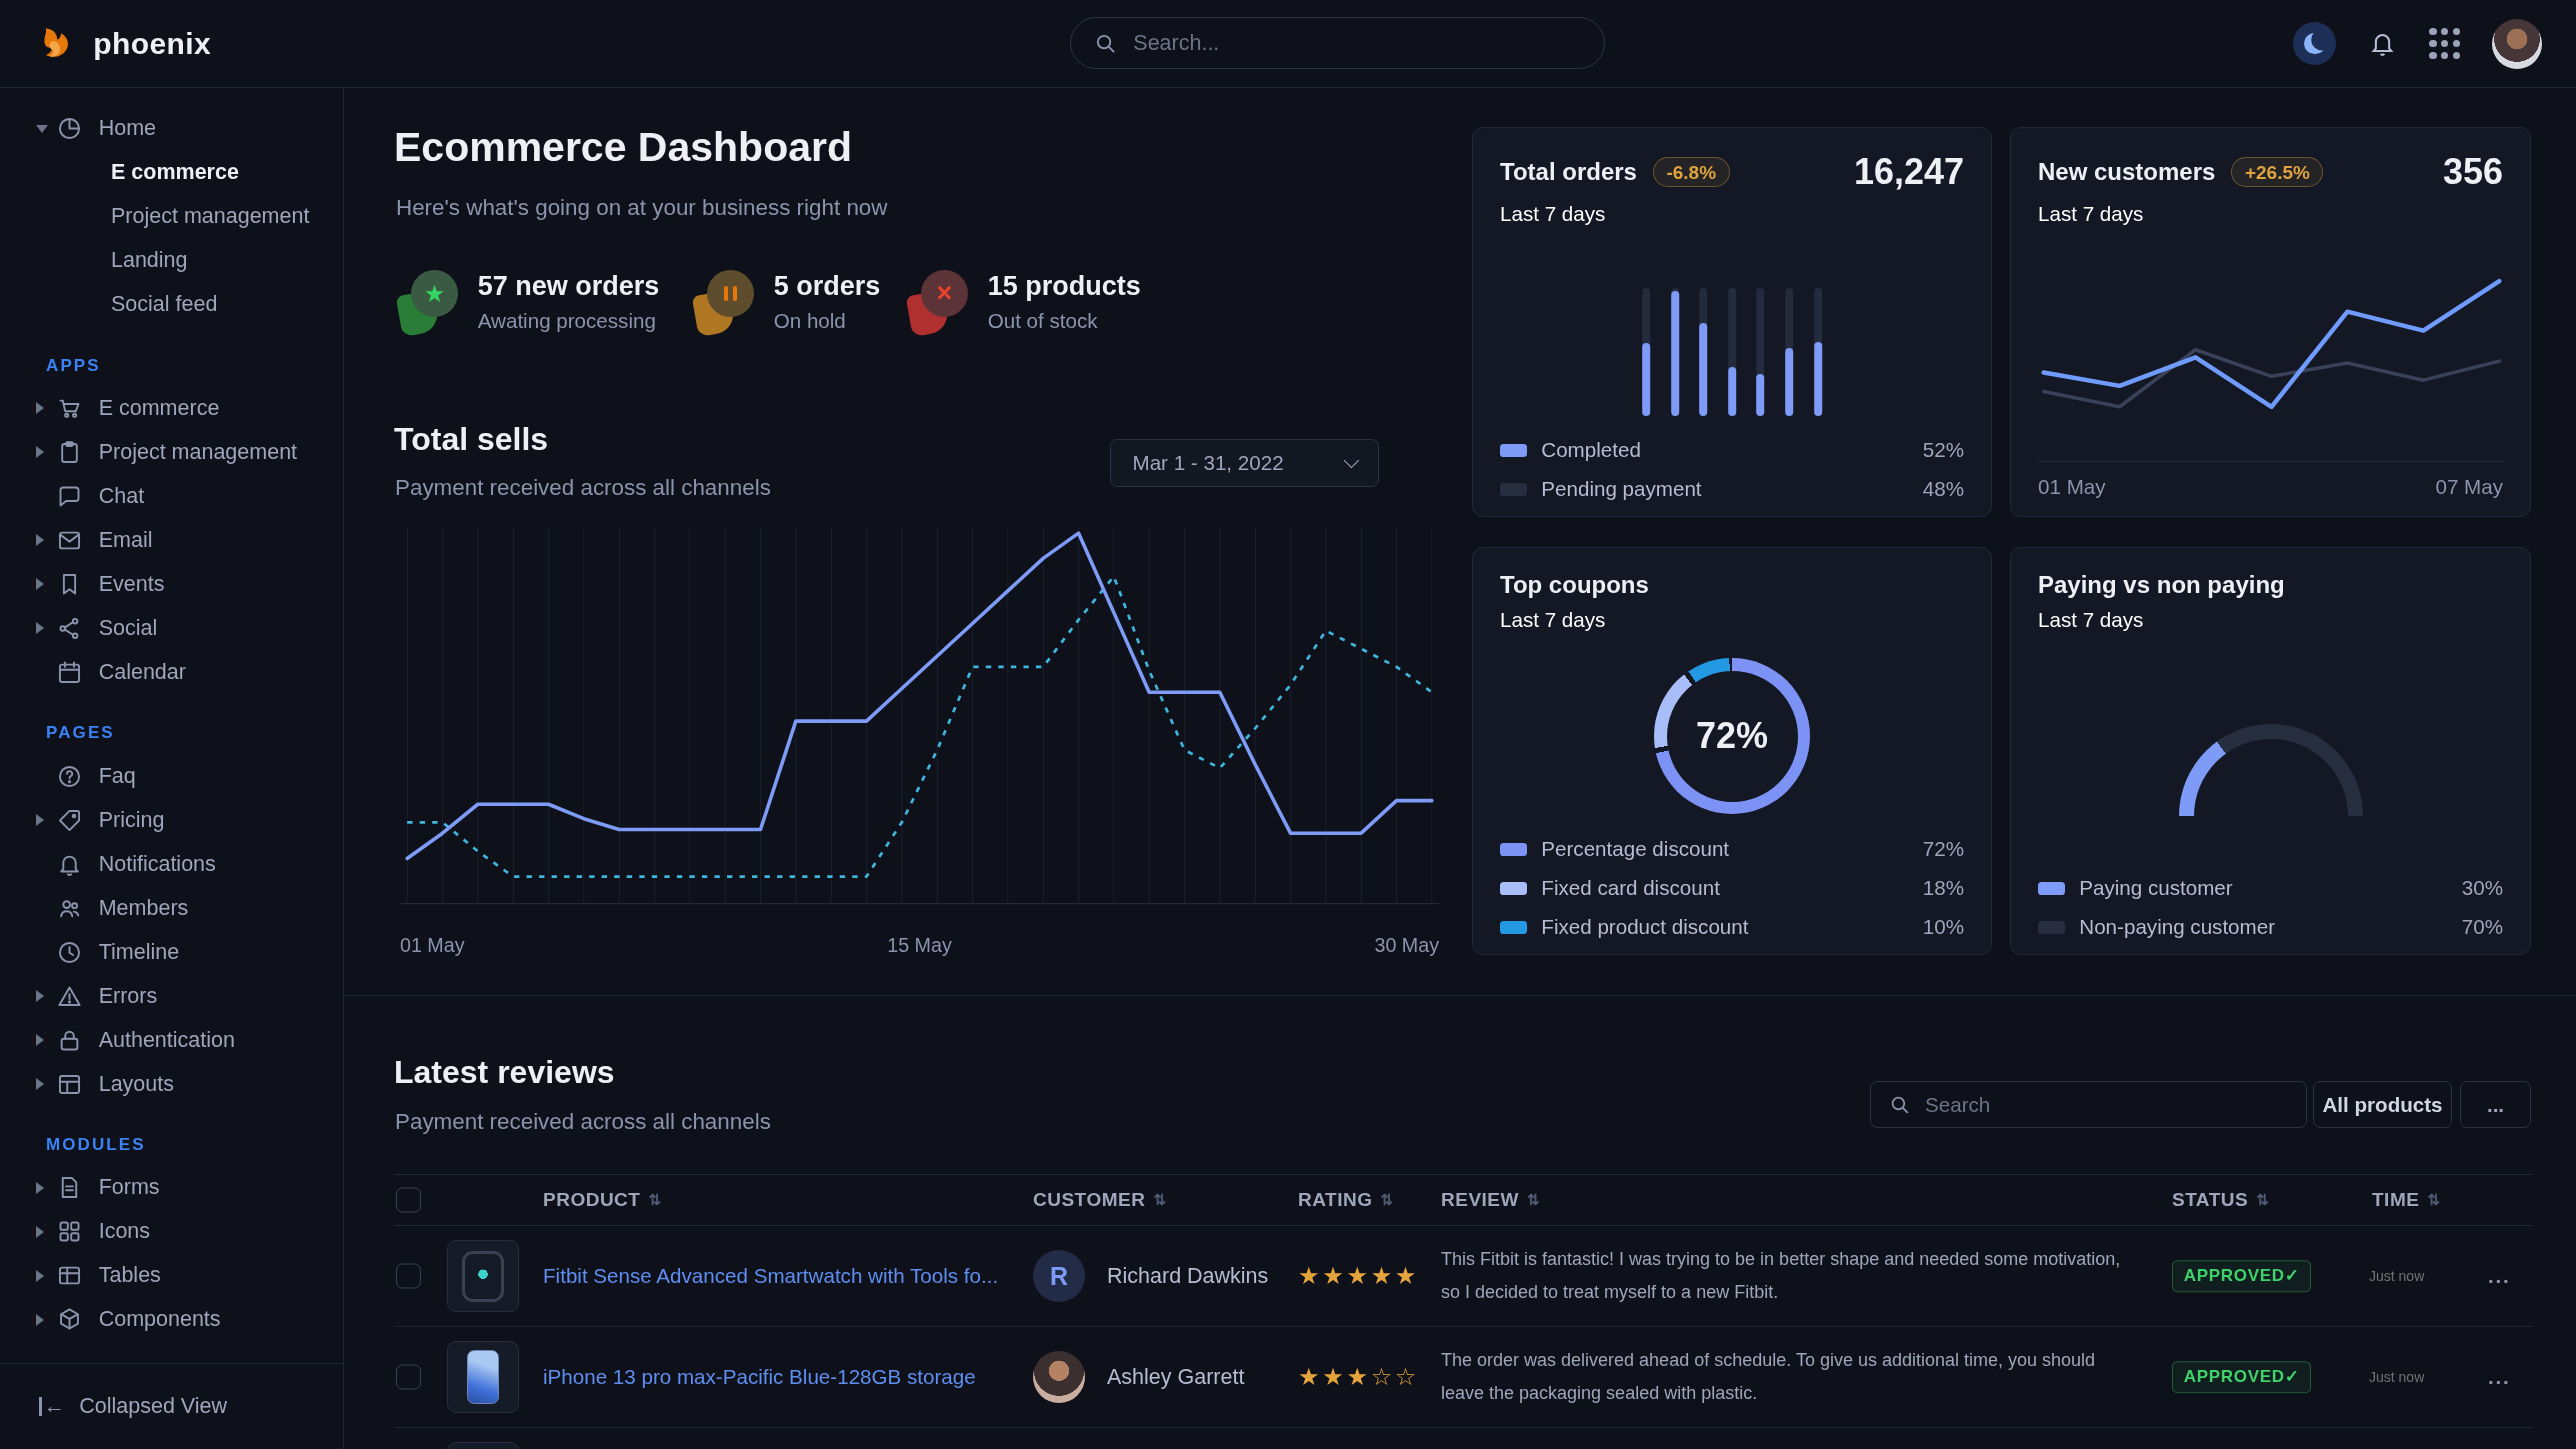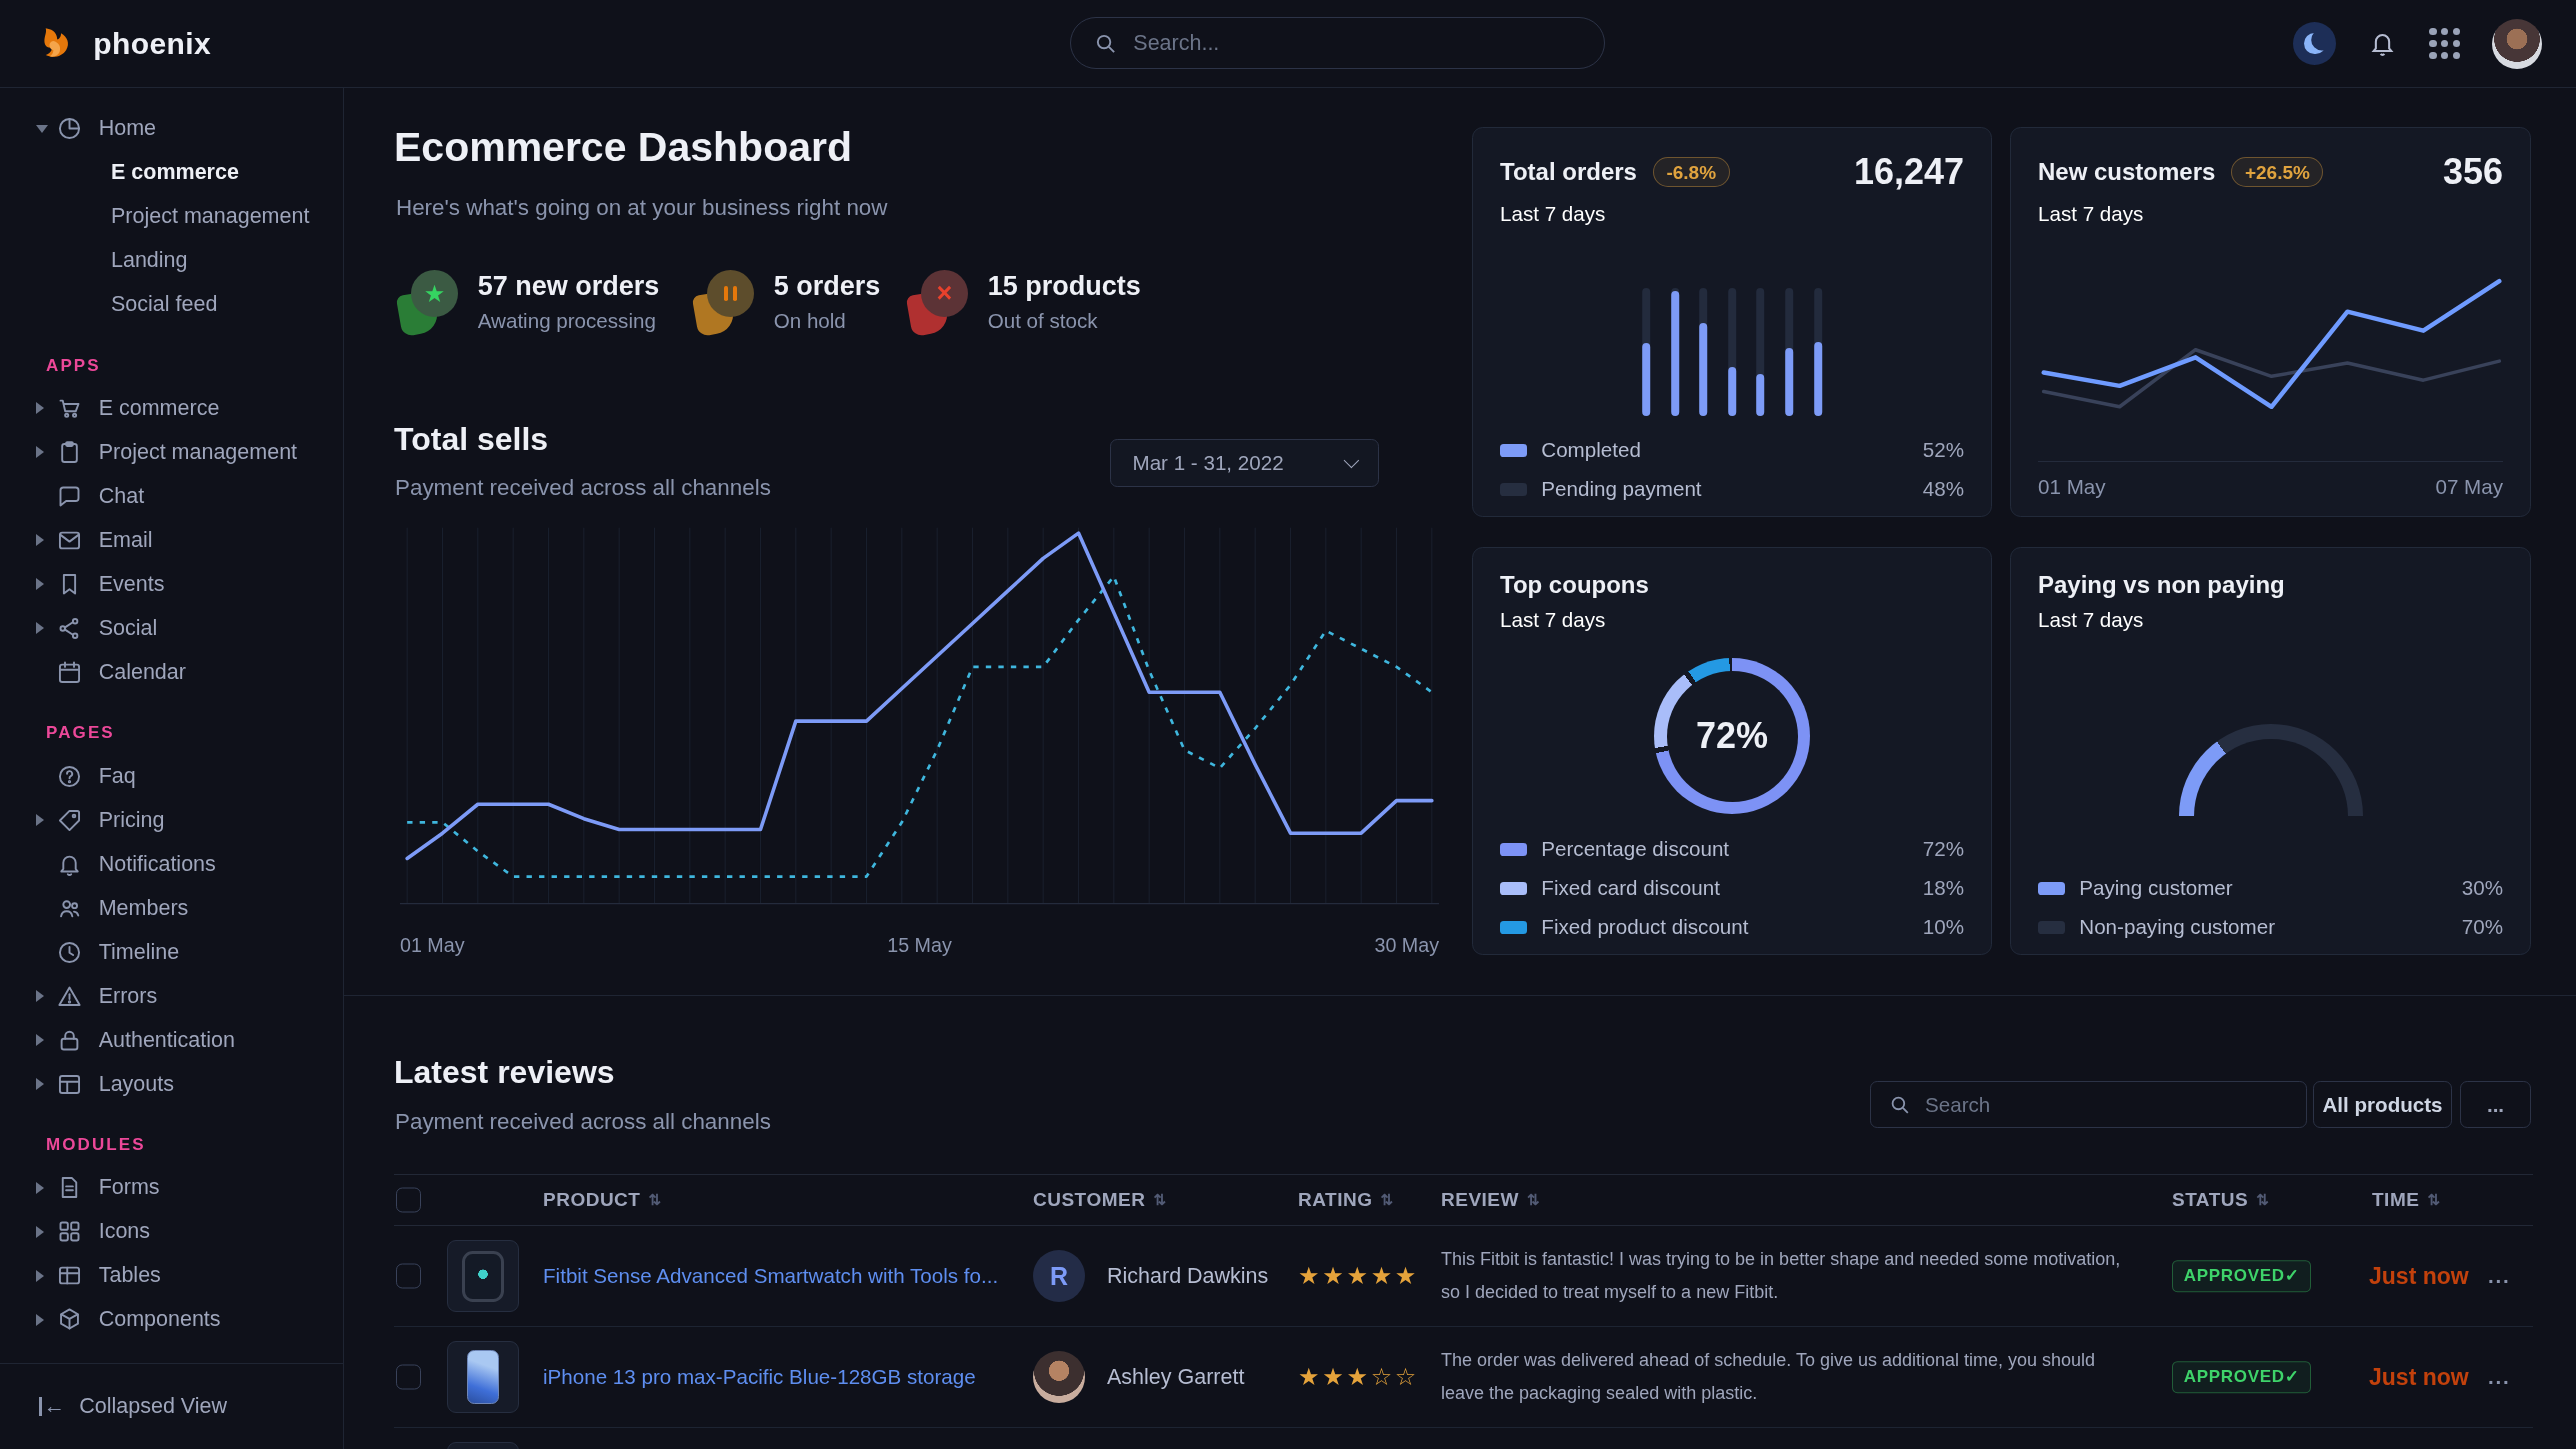--- a/index.html
+++ b/index.html
@@ -28,21 +28,21 @@
   .sidebar{position:absolute;left:0;top:87px;width:343px;bottom:0;border-right:0.9px solid #1f2533;background:#0f111a;z-index:4}
   .side-nav{position:absolute;left:0;right:0;top:0;bottom:86px;padding-top:19.7px;overflow:hidden}
   .side-item{display:flex;align-items:center;height:44px;color:#9fa6bc;font-size:21.5px;cursor:pointer}
   .side-item .caret-box{width:19.7px;margin-left:36px;display:flex;justify-content:flex-start}
   .caret-r{width:0;height:0;border-top:6.3px solid transparent;border-bottom:6.3px solid transparent;border-left:8px solid #6b7488}
   .caret-d{width:0;height:0;border-left:6.3px solid transparent;border-right:6.3px solid transparent;border-top:8px solid #6b7488}
   .side-icon{width:27px;height:27px;margin-right:16px;color:#8a94ad;display:inline-flex}
   .side-icon svg{width:27px;height:27px}
   .side-child{display:flex;align-items:center;height:44px;padding-left:111px;color:#9fa6bc;font-size:21.5px;cursor:pointer}
   .side-child.active{color:#eef0f6;font-weight:700}
-  .side-heading{margin:29px 0 10.7px 46px;font-size:17px;font-weight:700;letter-spacing:2.1px;color:#ec4899}
+  .side-heading{margin:29px 0 10.7px 46px;font-size:17px;font-weight:700;letter-spacing:2.1px;color:#3b82f6}
   .sidebar-footer{position:absolute;left:0;right:0;bottom:0;height:85px;border-top:0.9px solid #1f2533;
       display:flex;align-items:center;gap:14.3px;padding-left:39px;color:#9fa6bc;font-size:21.5px;cursor:pointer}
   .collapse-glyph{display:inline-flex;align-items:center;color:#8a94ad}
   .collapse-glyph .vbar{width:2.7px;height:19.7px;background:#8a94ad;margin-right:1.8px}
 
   
   .page-title{position:absolute;left:394px;top:124px;font-size:41px;font-weight:800;color:#eef0f6}
   .page-subtitle{position:absolute;left:396px;top:195px;font-size:22.4px;color:#8a94ad}
   .stat{position:absolute;top:270px;display:flex;align-items:center;gap:19.7px}
   .stat1{left:399px}.stat2{left:695px}.stat3{left:909px}
@@ -121,21 +121,21 @@
       white-space:nowrap;overflow:hidden;text-overflow:ellipsis;cursor:pointer}
   .cavatar{position:absolute;left:639px;top:50%;transform:translateY(-50%);width:52px;height:52px;border-radius:50%;
       display:flex;align-items:center;justify-content:center}
   .cavatar.letter{background:#232c47;color:#7d9bf7;font-weight:800;font-size:25px}
   .cname{position:absolute;left:713px;top:50%;transform:translateY(-50%);font-size:21.5px;color:#b6bdd2}
   .stars{position:absolute;left:904px;top:50%;transform:translateY(-50%);font-size:24px;color:#e5a33b;letter-spacing:2.7px;white-space:nowrap}
   .review-text{position:absolute;left:1047px;top:50%;transform:translateY(-50%);width:695px;font-size:18px;line-height:1.85;color:#9fa6bc}
   .badge-success{position:absolute;left:1778px;top:50%;transform:translateY(-50%);font-size:17px;font-weight:800;letter-spacing:0.7px;
       color:#3ed36a;background:rgba(62,211,106,.07);border:0.9px solid rgba(62,211,106,.35);border-radius:5.4px;padding:6.3px 10.7px;
       display:inline-flex;align-items:center;line-height:1}
-  .time{position:absolute;left:1975px;top:50%;transform:translateY(-50%);font-size:23px;font-weight:700;color:#c2410c}
+  .time{position:absolute;left:1975px;top:50%;transform:translateY(-50%);font-size:14px;font-weight:400;color:#737373}
   .rowdots{position:absolute;left:2094px;top:50%;transform:translateY(-50%);color:#8a94ad;font-weight:800;font-size:20.6px;letter-spacing:1.8px;cursor:pointer}
 </style>
 </head>
 <body>
 
 <div id="app">
 
   <header class="navbar">
     <div class="brand">
       <span>

